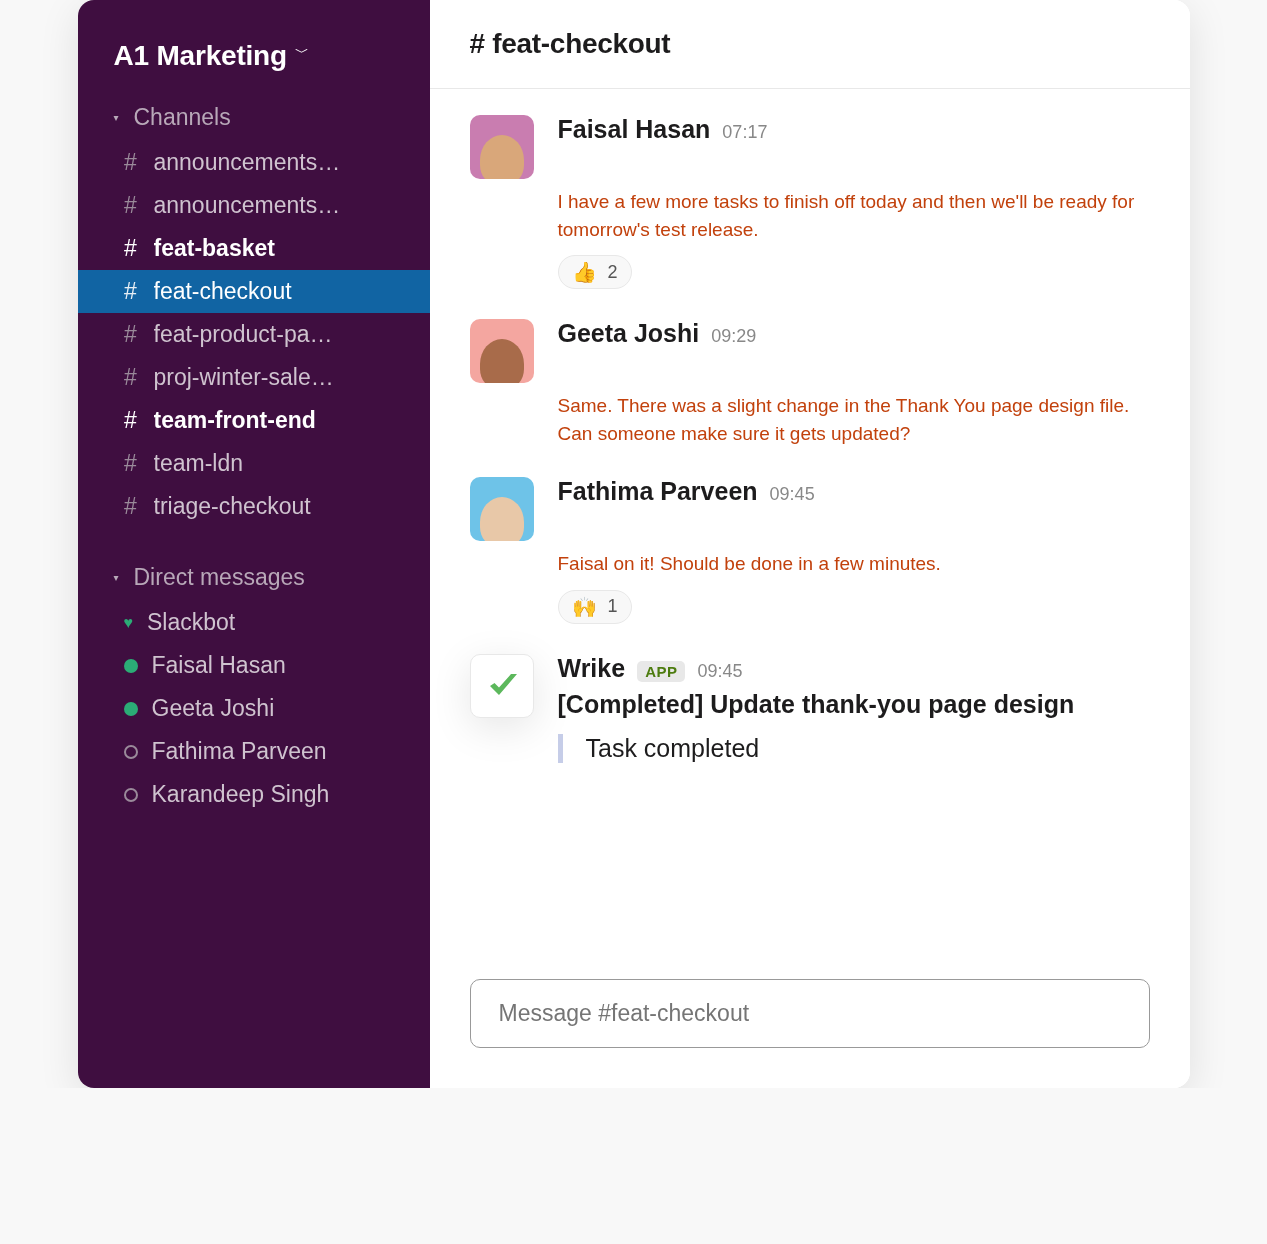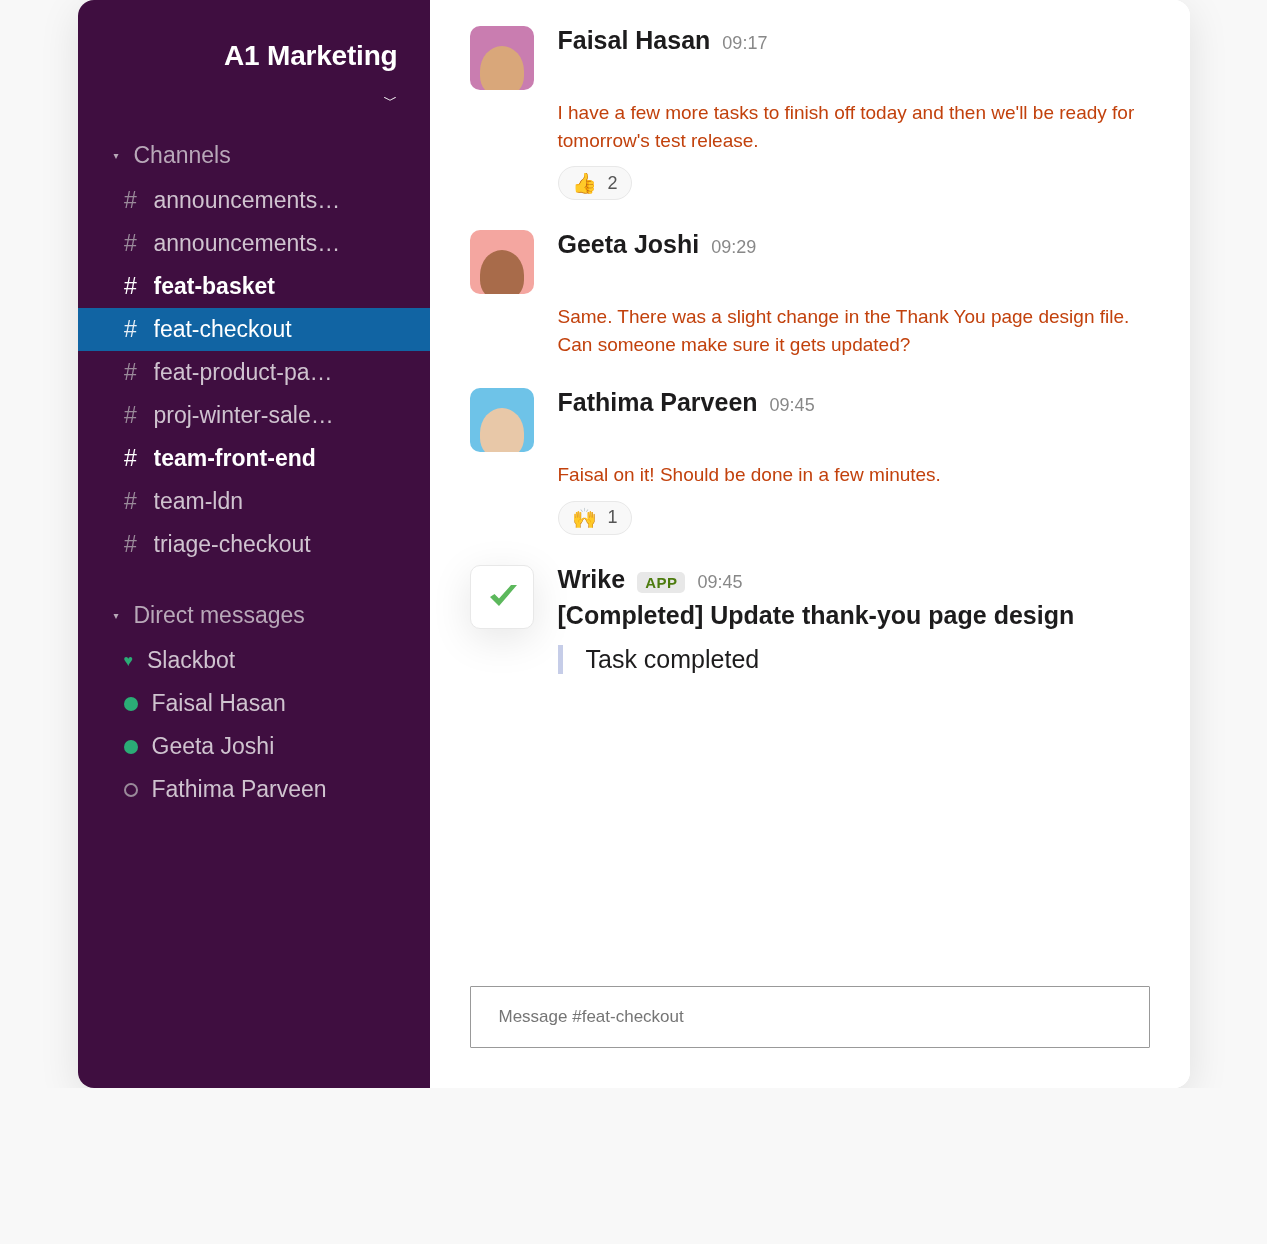--- a/index.html
+++ b/index.html
@@ -24,24 +24,23 @@
       width: 352px;
       background: #3F0E40;
       color: #CFC3CF;
       display: flex;
       flex-direction: column;
       padding-top: 12px;
     }
     .workspace-header {
       padding: 28px 32px 24px 36px;
       display: flex;
-      align-items: flex-end;
-      gap: 16px;
+      align-items: flex-start;
+      gap: 8px;
       cursor: pointer;
-      flex-direction: column;
     }
     .workspace-name {
       color: #fff;
       font-weight: 900;
       font-size: 28px;
       letter-spacing: -0.2px;
     }
     .chevron-down {
       color: #fff;
       font-size: 14px;
@@ -216,23 +215,23 @@
       font-size: 18px;
       cursor: pointer;
     }
     .reaction .emoji { font-size: 20px; }
     .reaction .count { color: #555; font-weight: 500; }
     .composer-wrap {
       padding: 10px 40px 40px 40px;
     }
     .composer {
       border: 1.5px solid #999;
-      border-radius: 1px;
+      border-radius: 10px;
       padding: 20px 28px;
-      font-size: 17px;
+      font-size: 23px;
       color: #999;
       width: 100%;
       outline: none;
     }
     .avatar-face {
       width: 100%; height: 100%;
       border-radius: 10px;
       position: relative;
       overflow: hidden;
     }
@@ -317,35 +316,42 @@
           <span class="label">Faisal Hasan</span>
         </li>
         <li class="dm-item">
           <span class="presence active"></span>
           <span class="label">Geeta Joshi</span>
         </li>
         <li class="dm-item">
           <span class="presence away"></span>
           <span class="label">Fathima Parveen</span>
         </li>
+        <li class="dm-item">
+          <span class="presence away"></span>
+          <span class="label">Karandeep Singh</span>
+        </li>
       </ul>
   </aside>
 
   <main class="main">
+    <div class="channel-header">
+      <span class="channel-title"># feat-checkout</span>
+    </div>
     <div class="messages">
         <div class="message">
           <div class="avatar photo1">
             <div class="avatar-face">
               <div class="face-shape"></div>
             </div>
           </div>
           <div class="msg-body">
             <div class="msg-header-line">
               <span class="msg-author">Faisal Hasan</span>
-              <span class="msg-time">09:17</span>
+              <span class="msg-time">07:17</span>
             </div>
             <div class="msg-text">I have a few more tasks to finish off today and then we'll be ready for tomorrow's test release.</div>
             <div class="reactions">
               <div class="reaction">
                 <span class="emoji">👍</span>
                 <span class="count">2</span>
               </div>
             </div>
           </div>
         </div>

